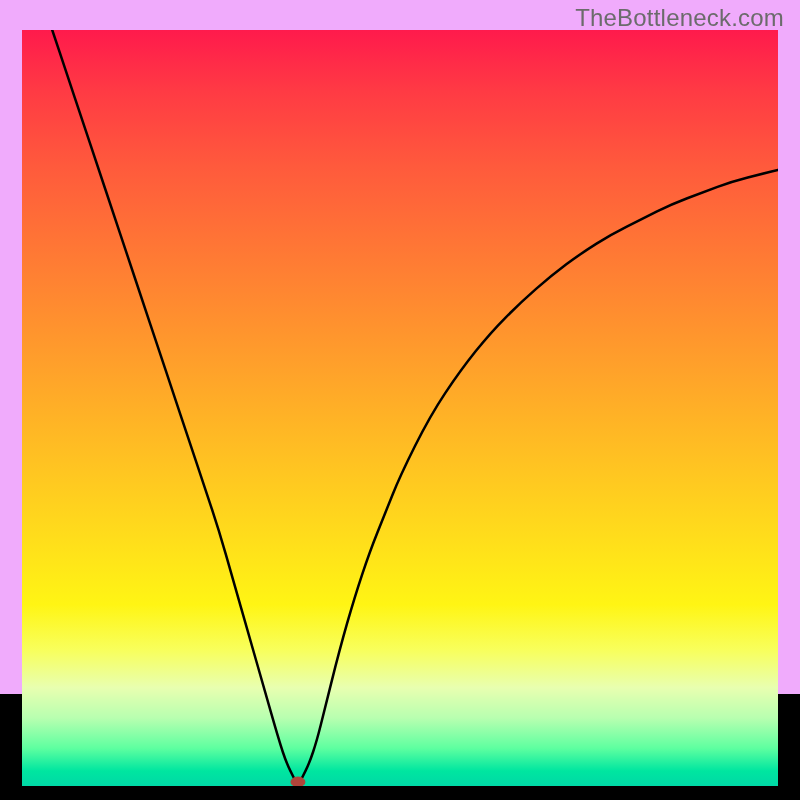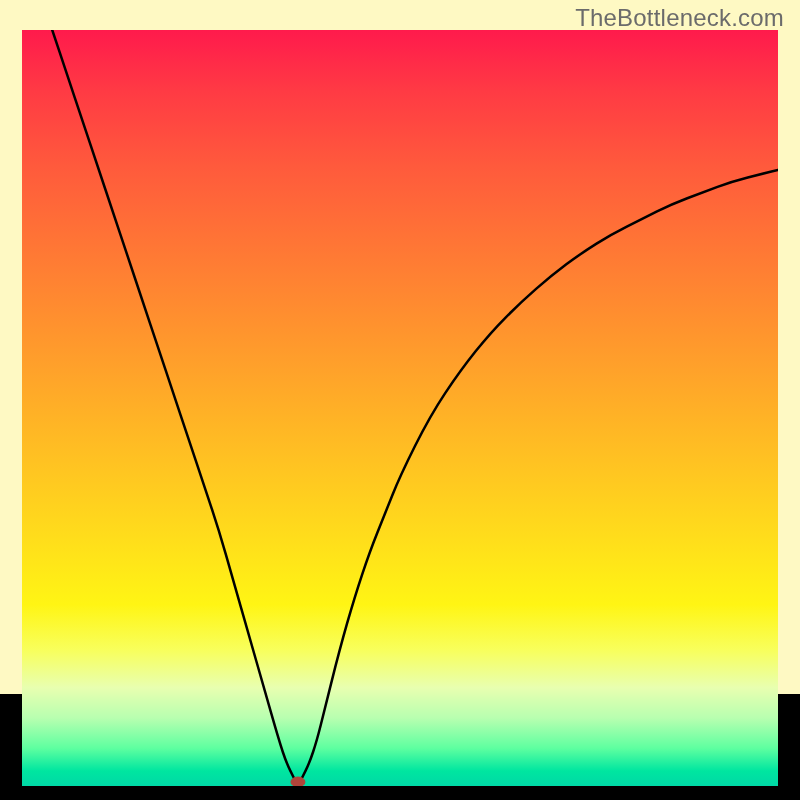--- a/index.html
+++ b/index.html
@@ -8,21 +8,21 @@
     width: 800px;
     height: 800px;
     background: #000;
     font-family: Arial, Helvetica, sans-serif;
     overflow: hidden;
   }
   .outer {
     position: relative;
     width: 800px;
     height: 694px;
-    background: #fef9c3;
+    background: #f0abfc;
   }
   .watermark {
     position: absolute;
     top: 4px;
     right: 16px;
     color: #6b6b6b;
     font-size: 24px;
     font-weight: 500;
     letter-spacing: 0.2px;
     z-index: 5;

